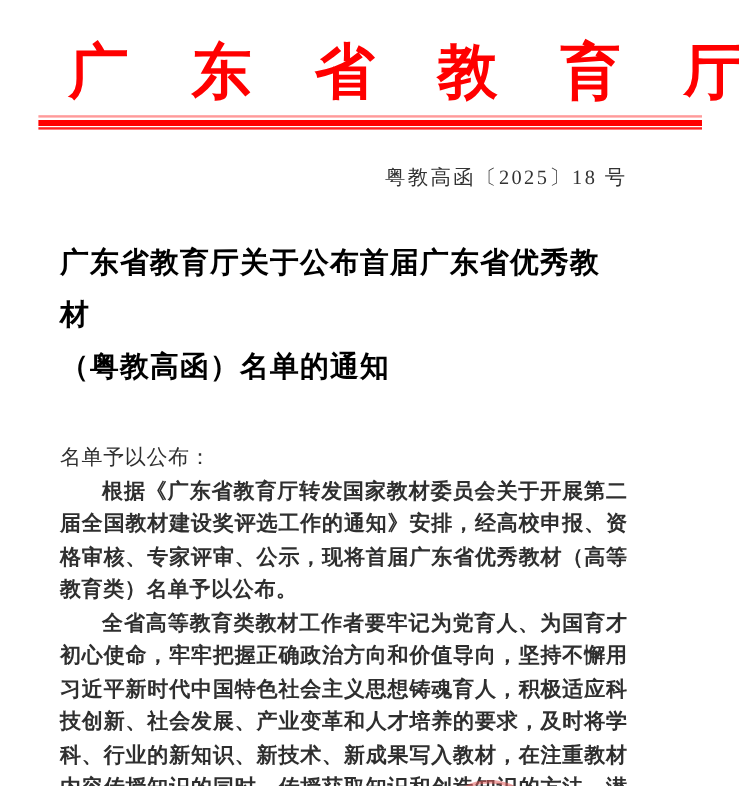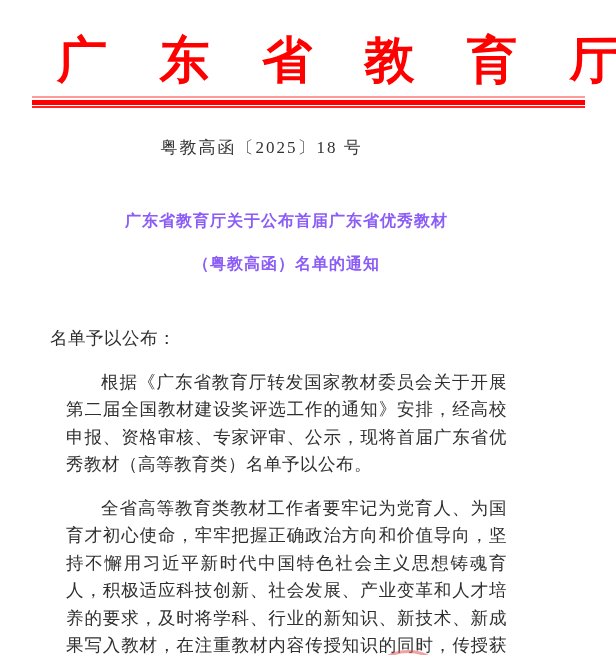--- a/index.html
+++ b/index.html
@@ -47,54 +47,54 @@
   }
   .divider .rule-thin-bottom {
     margin-top: 1px;
     height: 2px;
     background: #ff2222;
   }
   
   .doc-number {
     margin-top: 28px;
     margin-right: 93px;
-    text-align: center;
+    text-align: right;
     font-size: 17px;
     color: #333333;
     letter-spacing: 2px;
   }
   
   .notice-title {
     margin-top: 40px;
     margin-left: 50px;
     width: 473px;
-    text-align: center;
     font-weight: bold;
-    color: #8b5cf6;
-    font-size: 16px;
+    color: #000000;
+    font-size: 24px;
     line-height: 43px;
     letter-spacing: 1px;
   }
   
   .body-text {
     margin-top: 40px;
     margin-left: 50px;
     width: 473px;
     font-size: 17.5px;
     line-height: 27.5px;
     color: #2f2f2f;
     text-align: justify;
   }
   .salutation {
     letter-spacing: 0.5px;
   }
   .para {
     text-indent: 2em;
     letter-spacing: 0.5px;
-    margin: 16px;
+    margin: 0;
+    font-weight: bold;
   }
   
   .seal-arc {
     position: absolute;
     left: 363px;
     top: 650px;
     width: 90px;
     height: 90px;
     border-radius: 50%;
     border: 3px solid rgba(224, 90, 90, 0.55);

